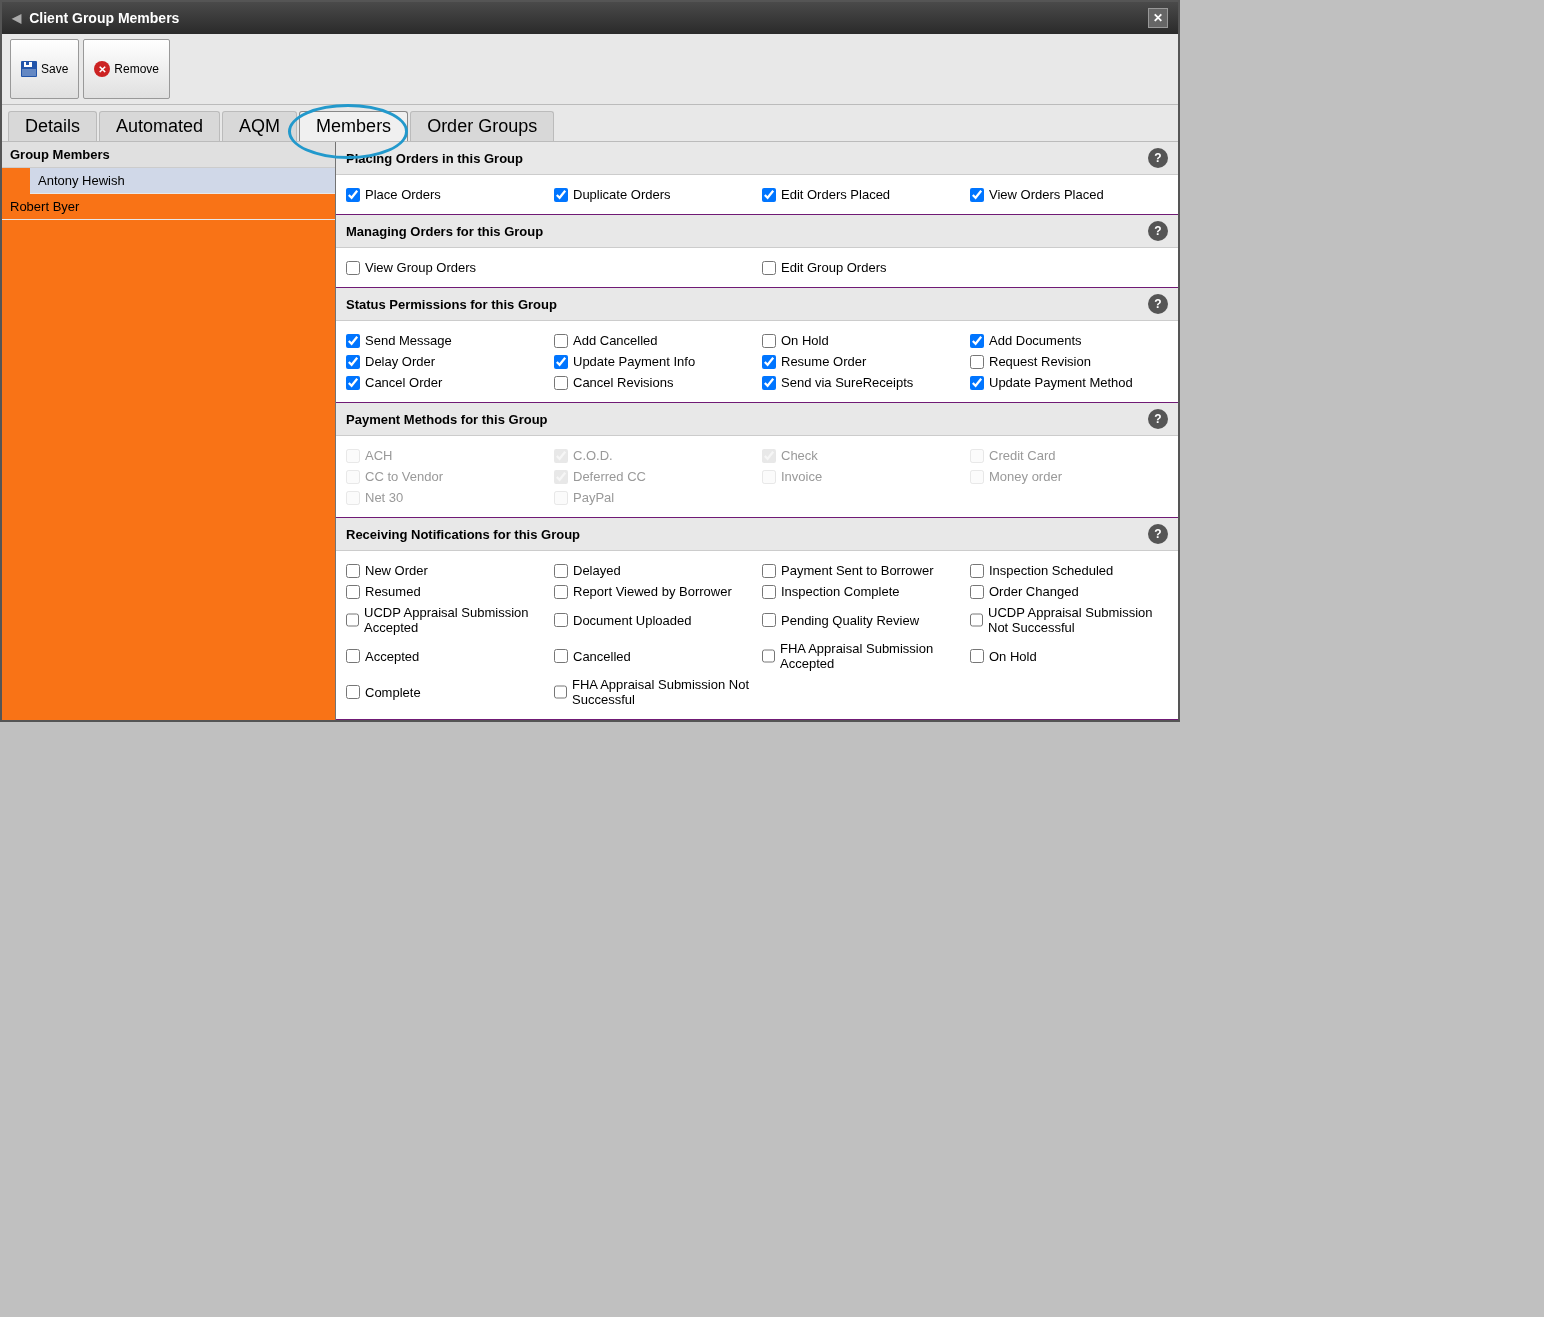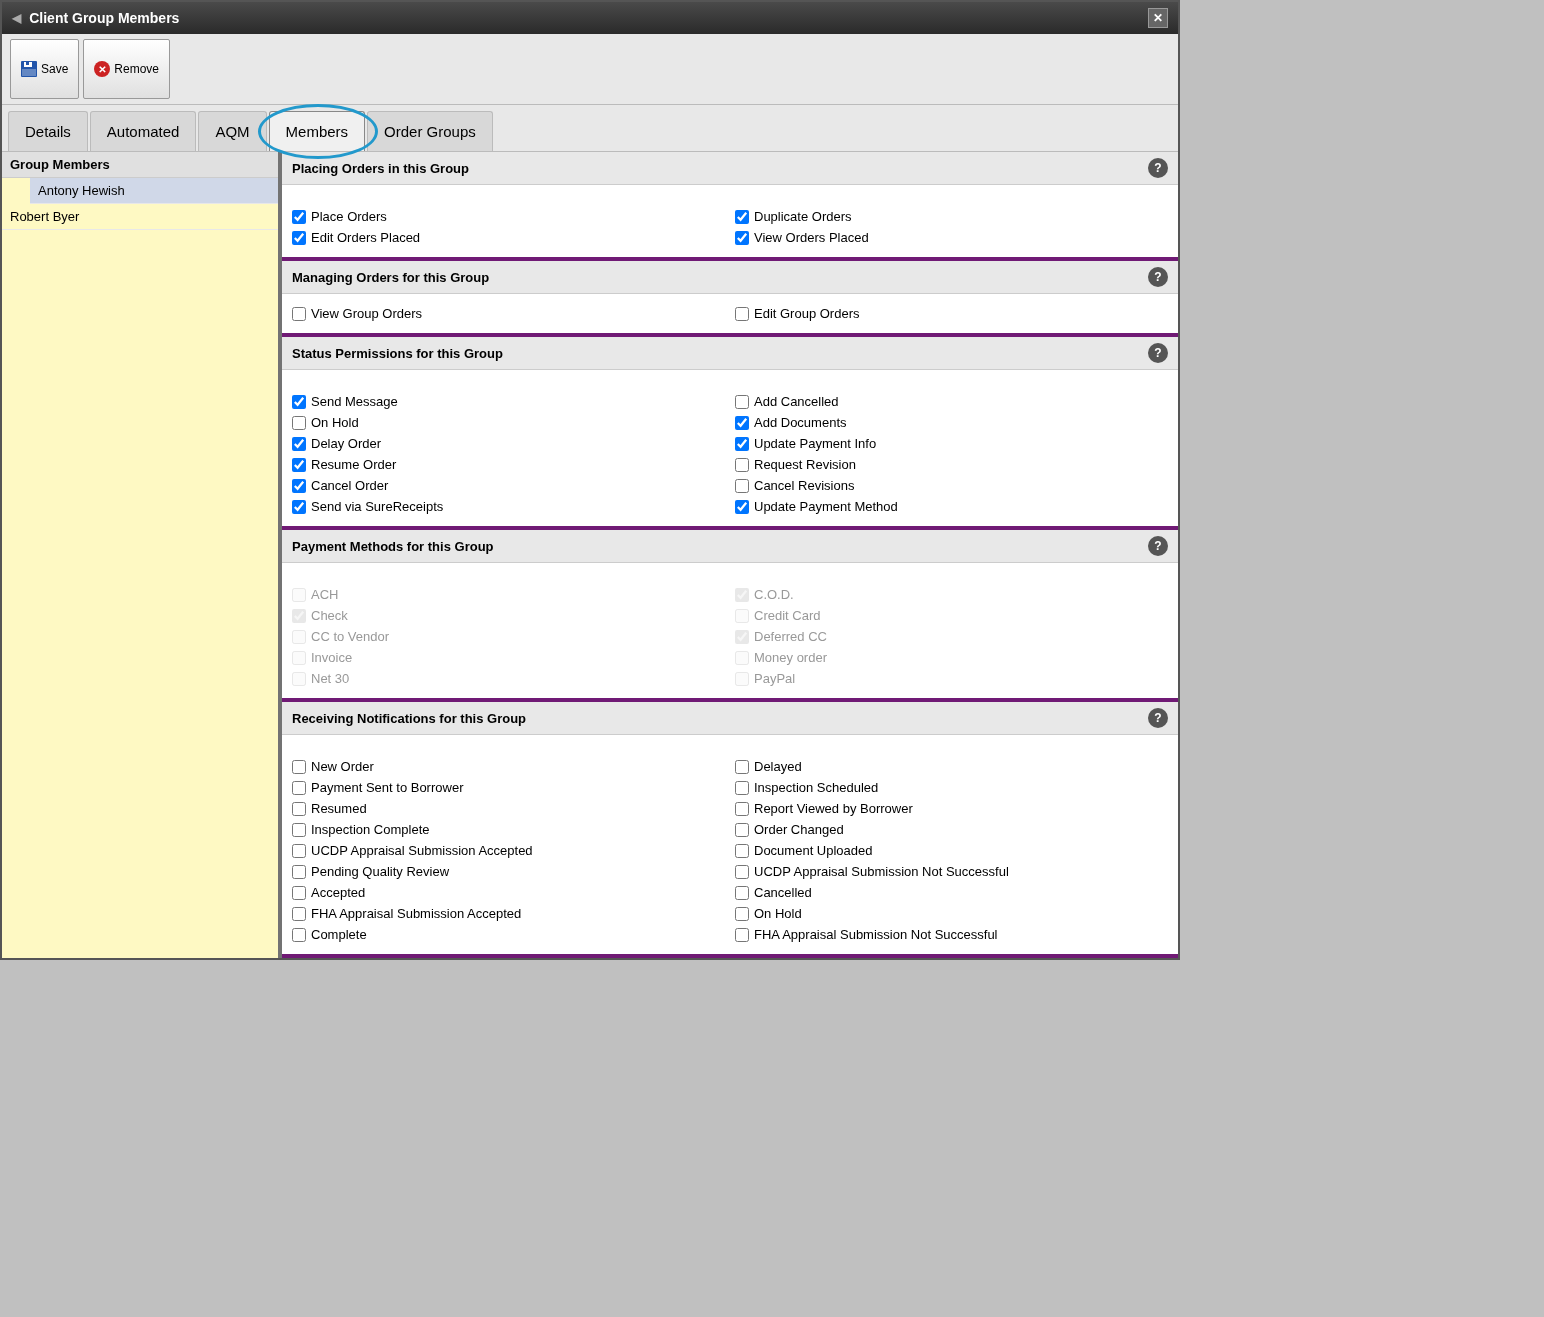--- a/index.html
+++ b/index.html
@@ -84,26 +84,26 @@
 
     .tabs {
       display: flex;
       padding: 6px 6px 0 6px;
       background: #e8e8e8;
       border-bottom: 1px solid #bbb;
       gap: 2px;
     }
 
     .tab {
-      padding: 11px 16px;
+      padding: 4px 16px;
       border: 1px solid #bbb;
       border-bottom: none;
       background: #d8d8d8;
       cursor: pointer;
-      font-size: 15px;
+      font-size: 18px;
       border-radius: 3px 3px 0 0;
     }
 
     .tab.active {
       background: #f0f0f0;
       font-weight: normal;
       border-color: #888;
       position: relative;
       z-index: 1;
     }
@@ -123,23 +123,23 @@
       pointer-events: none;
     }
 
     .content {
       display: flex;
       flex: 1;
       background: white;
     }
 
     .left-panel {
-      width: 280px;
-      border-right: 4px solid #737373;
-      background: #fef9c3;
+      width: 334px;
+      border-right: 1px solid #737373;
+      background: #f97316;
     }
 
     .left-header {
       background: #e0e0e0;
       padding: 5px 8px;
       font-weight: bold;
       font-size: 13px;
       border-bottom: 1px solid #ccc;
     }
 
@@ -154,21 +154,21 @@
       margin-left: 28px;
     }
 
     .right-panel {
       flex: 1;
       overflow-y: auto;
       padding: 0;
     }
 
     .section {
-      border-bottom: 4px solid #701a75;
+      border-bottom: 1px solid #701a75;
     }
 
     .section-header {
       background: #e8e8e8;
       padding: 6px 10px;
       font-weight: bold;
       font-size: 13px;
       display: flex;
       justify-content: space-between;
       align-items: center;
@@ -188,24 +188,23 @@
       font-weight: bold;
       cursor: pointer;
     }
 
     .section-body {
       padding: 8px 10px;
     }
 
     .checkbox-grid {
       display: grid;
-      grid-template-columns: 1fr 1fr;
+      grid-template-columns: 1fr 1fr 1fr 1fr;
       gap: 6px 10px;
       padding: 4px 0;
-      margin-top: 12px;
     }
 
     .checkbox-grid-2 {
       display: grid;
       grid-template-columns: 1fr 1fr;
       gap: 6px 10px;
       padding: 4px 0;
     }
 
     .checkbox-item {

